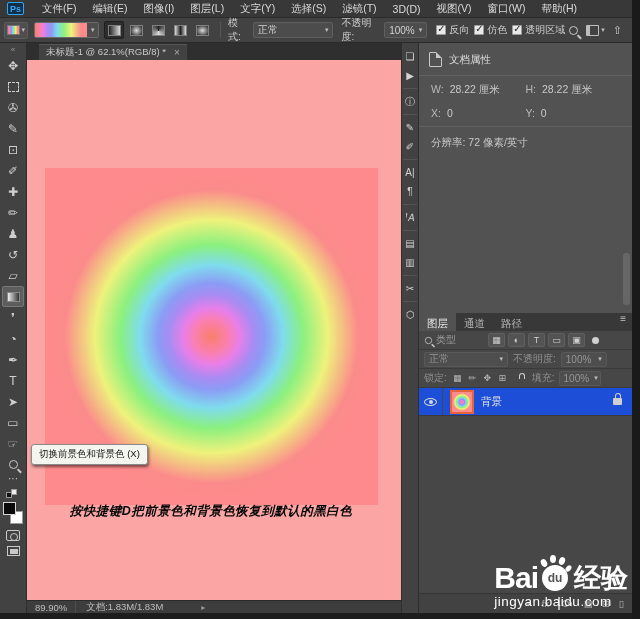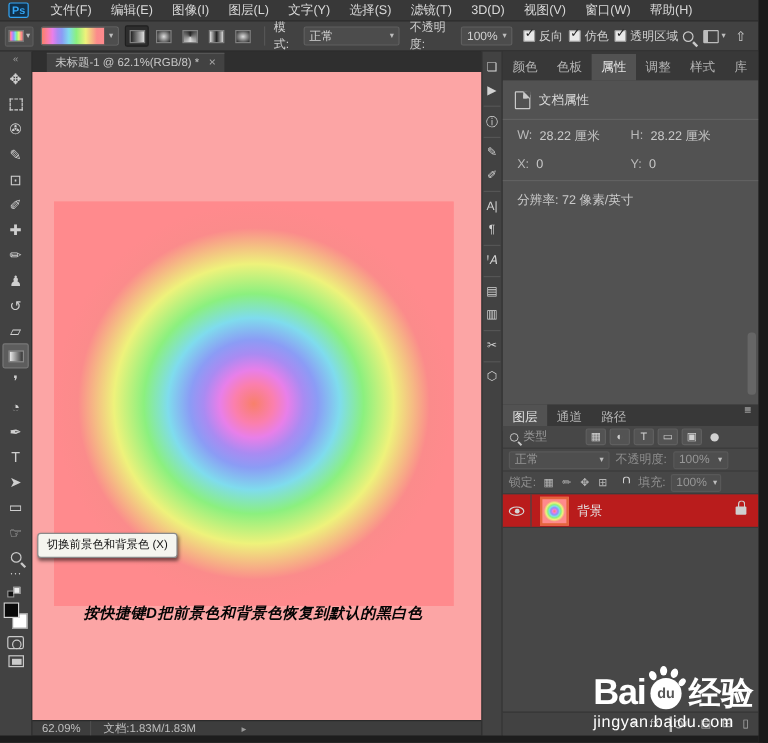--- a/index.html
+++ b/index.html
@@ -93,21 +93,21 @@
   .layers-tabs{height:18px;background:#383838;display:flex;align-items:flex-start;font-size:10.5px;color:#b5b5b5;}
   .layers-body{flex:1;background:#474747;display:flex;flex-direction:column;font-size:10px;}
   .filter-row{height:19px;display:flex;align-items:center;gap:4px;padding:0 5px;border-bottom:1px solid #3a3a3a;}
   .search-box{display:flex;align-items:center;gap:3px;color:#9a9a9a;width:52px;}
   .f-icon{width:17px;height:14px;background:#535353;border:1px solid #5f5f5f;border-radius:2px;display:flex;align-items:center;justify-content:center;font-size:9px;color:#cfcfcf;}
   .f-dot{width:7px;height:7px;background:#d0d0d0;border-radius:50%;margin-left:3px;}
   .blend-row{height:19px;display:flex;align-items:center;gap:5px;padding:0 5px;border-bottom:1px solid #3a3a3a;color:#8f8f8f;}
   .dim-sel{height:15px;background:#4e4e4e;border:1px solid #585858;border-radius:2px;display:flex;align-items:center;padding:0 4px;gap:5px;color:#969696;}
   .lock-row{height:19px;display:flex;align-items:center;gap:4px;padding:0 5px;border-bottom:1px solid #3a3a3a;color:#8f8f8f;}
   .l-icon{font-size:9px;color:#b5b5b5;width:13px;text-align:center;}
-  .layer-row{height:28px;background:#b91c1c;display:flex;align-items:center;border-bottom:1px solid #3a3a3a;}
+  .layer-row{height:28px;background:#1d4ed8;display:flex;align-items:center;border-bottom:1px solid #3a3a3a;}
   .eye-cell{width:24px;height:100%;display:flex;align-items:center;justify-content:center;border-right:1px solid #474747;}
   .eyeicon{width:13px;height:8px;border:1px solid #d6d6d6;border-radius:50%;position:relative;}
   .eyeicon::after{content:"";position:absolute;left:3.5px;top:1.5px;width:4px;height:4px;background:#d6d6d6;border-radius:50%;}
   .layer-thumb{width:24px;height:24px;border:2px solid #e4643c;margin:0 7px;background:#fff;}
   .layer-name{color:#e6e6e6;font-size:10.5px;flex:1;}
   .lockicon{width:9px;height:7px;background:#cfcfcf;border-radius:1px;position:relative;margin:0 10px;}
   .lockicon::before{content:"";position:absolute;left:1.5px;top:-5px;width:4px;height:5px;border:1.5px solid #cfcfcf;border-bottom:none;border-radius:3px 3px 0 0;}
   .layers-empty{flex:1;background:#474747;}
   .layers-footer{height:20px;background:#424242;border-top:1px solid #363636;display:flex;align-items:center;justify-content:flex-end;gap:9px;padding:0 8px;font-size:9.5px;color:#b5b5b5;}
   .mask-ic{width:12px;height:10px;border:1px solid #b5b5b5;position:relative;}
@@ -268,21 +268,21 @@
         <div class="doc-tab">
           <span>未标题-1 @ 62.1%(RGB/8) *</span>
           <span class="doc-close">×</span>
         </div>
       </div>
       <div class="canvas">
         <div class="art-image" id="art-image" style="background: radial-gradient(circle closest-side, rgb(248, 128, 106) 0%, rgb(251, 127, 174) 10%, rgb(232, 127, 233) 17%, rgb(169, 139, 242) 25%, rgb(139, 156, 245) 32%, rgb(127, 220, 237) 43%, rgb(139, 240, 127) 55%, rgb(238, 242, 123) 70%, rgb(251, 139, 139) 88%, rgb(255, 138, 141) 100%) rgb(255, 138, 141);"></div>
         <div class="caption">按快捷键D把前景色和背景色恢复到默认的黑白色</div>
       </div>
       <div class="statusbar">
-        <span class="status-zoom">62.09%</span>
+        <span class="status-zoom">89.90%</span>
         <span class="status-doc">文档:1.83M/1.83M</span>
         <span class="status-chev">▸</span>
       </div>
     </div>
 
     <div class="dock" id="dock">
         <div class="dock-icon">❏</div>
         <div class="dock-icon">▶</div>
         <div class="dock-sep"></div>
         <div class="dock-icon">ⓘ</div>
@@ -297,29 +297,20 @@
         <div class="dock-sep"></div>
         <div class="dock-icon">▤</div>
         <div class="dock-icon">▥</div>
         <div class="dock-sep"></div>
         <div class="dock-icon">✂</div>
         <div class="dock-sep"></div>
         <div class="dock-icon">⬡</div>
       </div>
 
     <div class="rpanel">
-      <div class="panel-tabs" id="panel-tabs">
-          <span class="ptab">颜色</span>
-          <span class="ptab">色板</span>
-          <span class="ptab active">属性</span>
-          <span class="ptab">调整</span>
-          <span class="ptab">样式</span>
-          <span class="ptab">库</span>
-          <span class="ptab-menu">≡</span>
-        </div>
 
       <div class="props">
         <div class="props-header">
           <span class="doc-icon"></span>
           <span>文档属性</span>
         </div>
         <div class="props-div"></div>
         <div class="props-grid">
           <div class="pv">
               <span class="lab">W:</span>

